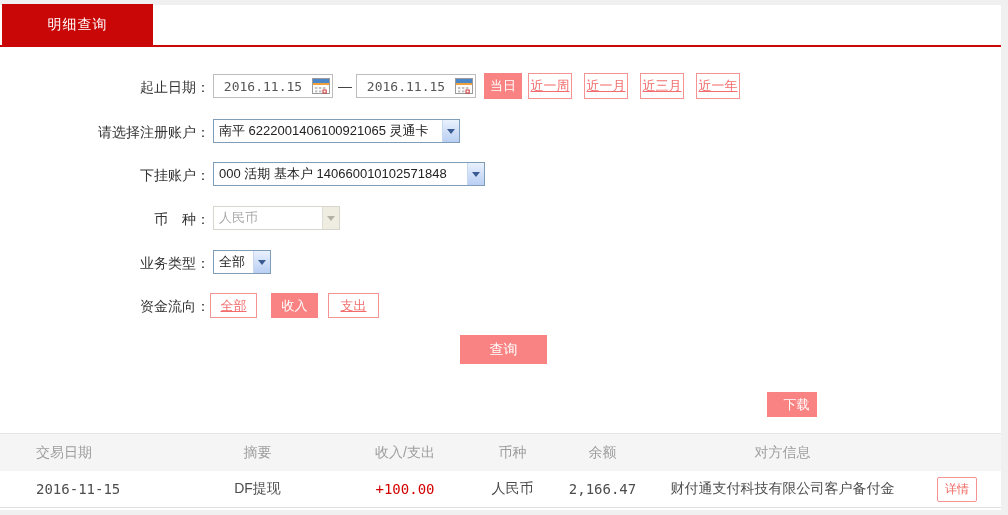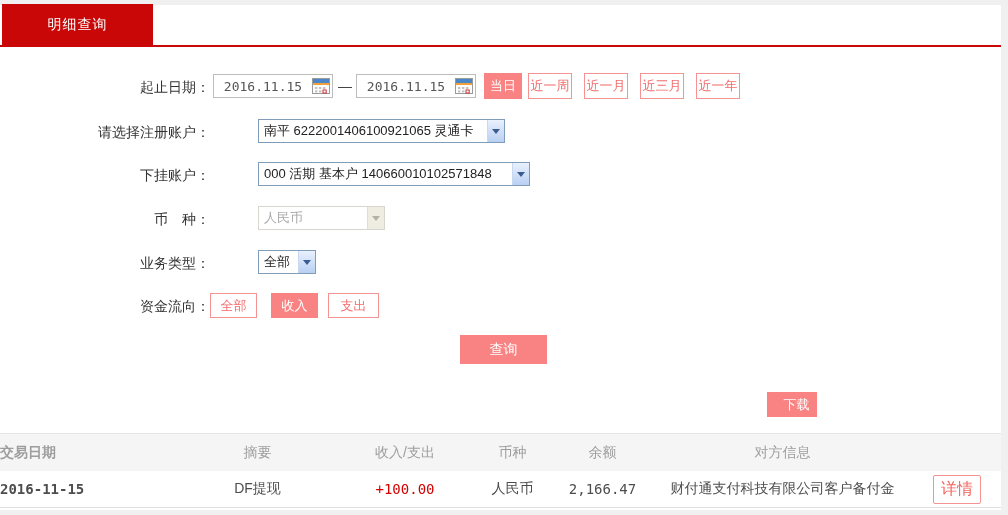--- a/index.html
+++ b/index.html
@@ -17,48 +17,48 @@
   .date-input { width:120px; height:24px; border:1px solid #bdbdbd; background:#fff;
                 display:flex; align-items:center; }
   .date-input .dtext { flex:1; text-align:center; font-family:"DejaVu Sans Mono", monospace; font-size:13px; color:#555; }
   .cal { width:18px; height:18px; margin-right:2px; flex:0 0 auto; }
 
   .dash { width:22px; height:24px; line-height:24px; text-align:center; color:#444; }
 
   .btn-fill { background:#f98383; color:#fff; border:1px solid #f98383; height:26px;
               display:flex; align-items:center; justify-content:center; font-size:13px; cursor:pointer; }
   .btn-line { background:#fff; color:#f26d6d; border:1px solid #f59393; height:26px;
-              display:flex; align-items:center; justify-content:center; font-size:13px; cursor:pointer; }
+              display:flex; align-items:center; justify-content:center; font-size:13px; cursor:pointer;text-decoration:underline; }
 
-  .xp-select { height:24px; border:1px solid #7f9db9; background:#fff; display:flex; align-items:stretch; cursor:pointer;margin-left:45px; }
+  .xp-select { height:24px; border:1px solid #7f9db9; background:#fff; display:flex; align-items:stretch; cursor:pointer; }
   .xp-select .stext { flex:1; line-height:22px; padding-left:5px; font-size:13px; color:#222;
                       white-space:nowrap; overflow:hidden; }
   .xp-arrow { width:17px; flex:0 0 auto; background:linear-gradient(#e9f1fd,#b9cff2); border-left:1px solid #c8d8f0;
               display:flex; align-items:center; justify-content:center; }
   .xp-arrow::after { content:""; width:0; height:0; border-left:4px solid transparent; border-right:4px solid transparent;
                      border-top:5px solid #3b5b93; }
   .xp-select.disabled { border-color:#d8d6cc; }
   .xp-select.disabled .stext { color:#a9a9a9; }
   .xp-select.disabled .xp-arrow { background:#efede2; border-left-color:#e0ded2; }
   .xp-select.disabled .xp-arrow::after { border-top-color:#b3b1a4; }
 
   .query-btn { left:460px; top:335px; width:87px; height:29px; font-size:14px; }
   .dl-btn { left:767px; top:392px; width:50px; height:25px;padding-left:9px; }
 
   .thead { left:0; top:433px; width:1001px; height:38px; background:#f5f5f5; border-top:1px solid #e5e5e5;
            display:grid; grid-template-columns:185px 145px 150px 65px 115px 245px 1fr; align-items:center;
            color:#9d9d9d; font-size:14px; }
   .trow  { left:0; top:471px; width:1001px; height:37px; background:#fff; border-bottom:1px solid #e0e0e0;
            display:grid; grid-template-columns:185px 145px 150px 65px 115px 245px 1fr; align-items:center;
            color:#4d4d4d; font-size:14px; }
-  .c1 { justify-self:start;font-weight:bold; }
+  .c1 { padding-left:36px; justify-self:start; }
   .cc { justify-self:center; text-align:center; }
   .mono { font-family:"DejaVu Sans Mono", monospace; }
   .amount { color:#d30000; }
-  .detail-btn { border:1px solid #f59393; color:#f1665f; background:#fff; font-size:16px;
+  .detail-btn { border:1px solid #f59393; color:#f1665f; background:#fff; font-size:12px;
                 padding:3px 7px; border-radius:2px; cursor:pointer; justify-self:center;margin-left:8px; }
 </style>
 </head>
 <body>
 
 <div id="app">
   <div class="panel abs"></div>
 
   <div class="tab abs">
     <span>明细查询</span>

